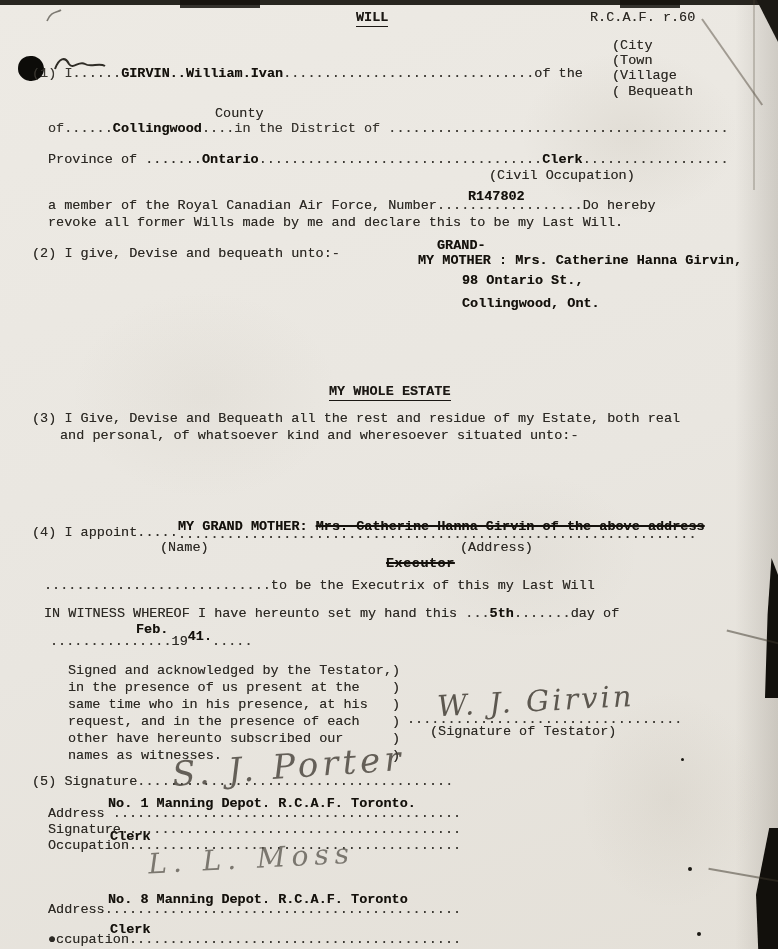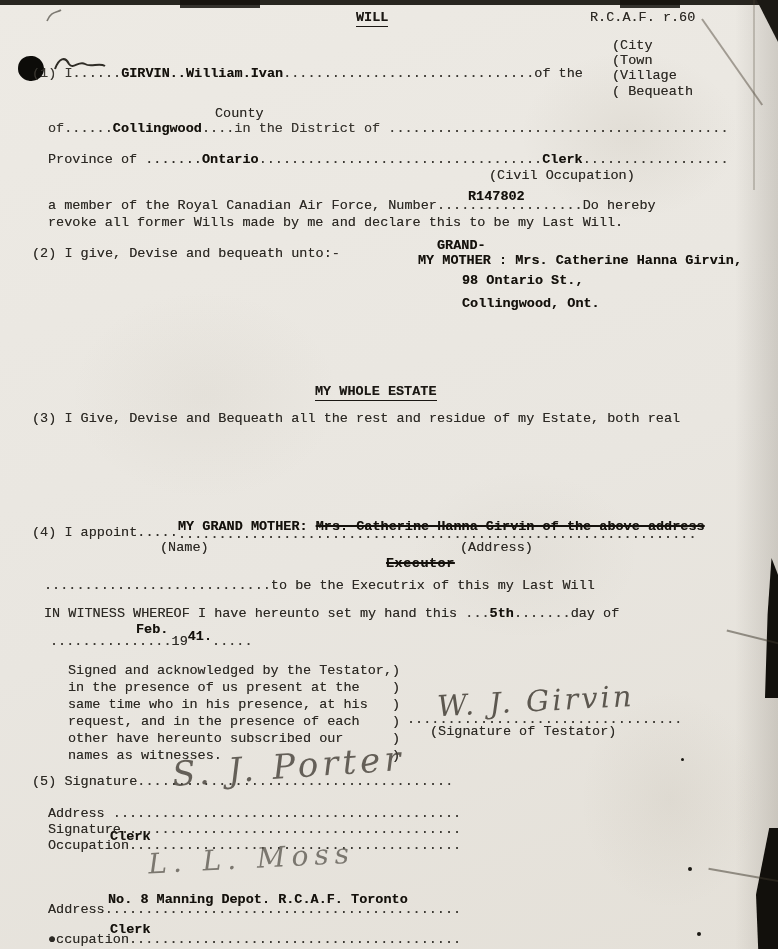--- a/index.html
+++ b/index.html
@@ -59,22 +59,23 @@
   <div class="t" style="left:48px;top:198px;"><span>a member of the Royal Canadian Air Force, Number</span><span class="dots">..............</span><span class="dots">....</span><span>Do hereby</span></div>
   <div class="t ins" style="left:468px;top:189px;"><span>R147802</span></div>
   <div class="t" style="left:48px;top:215px;"><span>revoke all former Wills made by me and declare this to be my Last Will.</span></div>
 
   <div class="t" style="left:32px;top:246px;"><span>(2) I give, Devise and bequeath unto:-</span></div>
   <div class="t ins" style="left:437px;top:238px;"><span>GRAND-</span></div>
   <div class="t ins" style="left:418px;top:253px;"><span>MY MOTHER : Mrs. Catherine Hanna Girvin,</span></div>
   <div class="t ins" style="left:462px;top:273px;"><span>98 Ontario St.,</span></div>
   <div class="t ins" style="left:462px;top:296px;"><span>Collingwood, Ont.</span></div>
 
-  <div class="t hd ul" style="left:315px;top:384px;"><span>MY WHOLE ESTATE</span></div>
+  <div class="t hd ul" style="left:329px;top:384px;"><span>MY WHOLE ESTATE</span></div>
   <div class="t" style="left:32px;top:411px;"><span>(3) I Give, Devise and Bequeath all the rest and residue of my Estate, both real</span></div>
+  <div class="t" style="left:60px;top:428px;"><span>and personal, of whatsoever kind and wheresoever situated unto:-</span></div>
 
   <div class="t" style="left:32px;top:525px;"><span>(4) I appoint.....</span></div>
   <div class="t dots" style="left:178px;top:527px;"><span>................................................................</span></div>
   <div class="t" style="left:178px;top:519px;"><span class="ins">MY GRAND MOTHER: </span><span class="struck">Mrs. Catherine Hanna Girvin of the above address</span></div>
   <div class="t" style="left:160px;top:540px;"><span>(Name)</span></div>
   <div class="t" style="left:460px;top:540px;"><span>(Address)</span></div>
   <div class="t struck" style="left:386px;top:556px;letter-spacing:.5px;"><span>Executor</span></div>
   <div class="t" style="left:44px;top:578px;"><span class="dots">............................</span><span>to be the Executrix of this my Last Will</span></div>
 
   <div class="t" style="left:44px;top:606px;"><span>IN WITNESS WHEREOF I have hereunto set my hand this </span><span class="dots">...</span><span class="ins">5th</span><span class="dots">.......</span><span>day of</span></div>
@@ -88,20 +89,21 @@
   <div class="t" style="left:68px;top:731px;"><span>other have hereunto subscribed our      )</span></div>
   <div class="t" style="left:68px;top:748px;"><span>names as witnesses.                     )</span></div>
 
   <div class="t dots" style="left:407px;top:712px;"><span>..................................</span></div>
   <div class="sig" style="left:437px;top:684px;font-size:29px;letter-spacing:3px;transform:rotate(-3deg);opacity:.85;"><span>W. J. Girvin</span></div>
   <div class="t" style="left:430px;top:724px;"><span>(Signature of Testator)</span></div>
 
   <div class="t" style="left:32px;top:774px;"><span>(5) Signature</span><span class="dots">.......................................</span></div>
   <div class="sig" style="left:172px;top:746px;font-size:34px;letter-spacing:4px;transform:rotate(-4deg);opacity:.8;"><span>S. J. Porter</span></div>
   <div class="t" style="left:48px;top:806px;"><span>Address </span><span class="dots">...........................................</span></div>
+  <div class="t ins" style="left:108px;top:796px;"><span>No. 1 Manning Depot. R.C.A.F. Toronto.</span></div>
   <div class="t" style="left:48px;top:838px;"><span>Occupation</span><span class="dots">.........................................</span></div>
   <div class="t ins" style="left:110px;top:829px;"><span>Clerk</span></div>
 
   <div class="t" style="left:48px;top:822px;"><span>Signature</span><span class="dots">..........................................</span></div>
   <div class="sig" style="left:148px;top:842px;font-size:28px;letter-spacing:6px;transform:rotate(-3deg);color:#57534b;opacity:.75;"><span>L. L. Moss</span></div>
   <div class="t" style="left:48px;top:902px;"><span>Address</span><span class="dots">............................................</span></div>
   <div class="t ins" style="left:108px;top:892px;"><span>No. 8 Manning Depot. R.C.A.F. Toronto</span></div>
   <div class="t" style="left:48px;top:932px;"><span>●ccupation</span><span class="dots">.........................................</span></div>
   <div class="t ins" style="left:110px;top:922px;"><span>Clerk</span></div>
 

